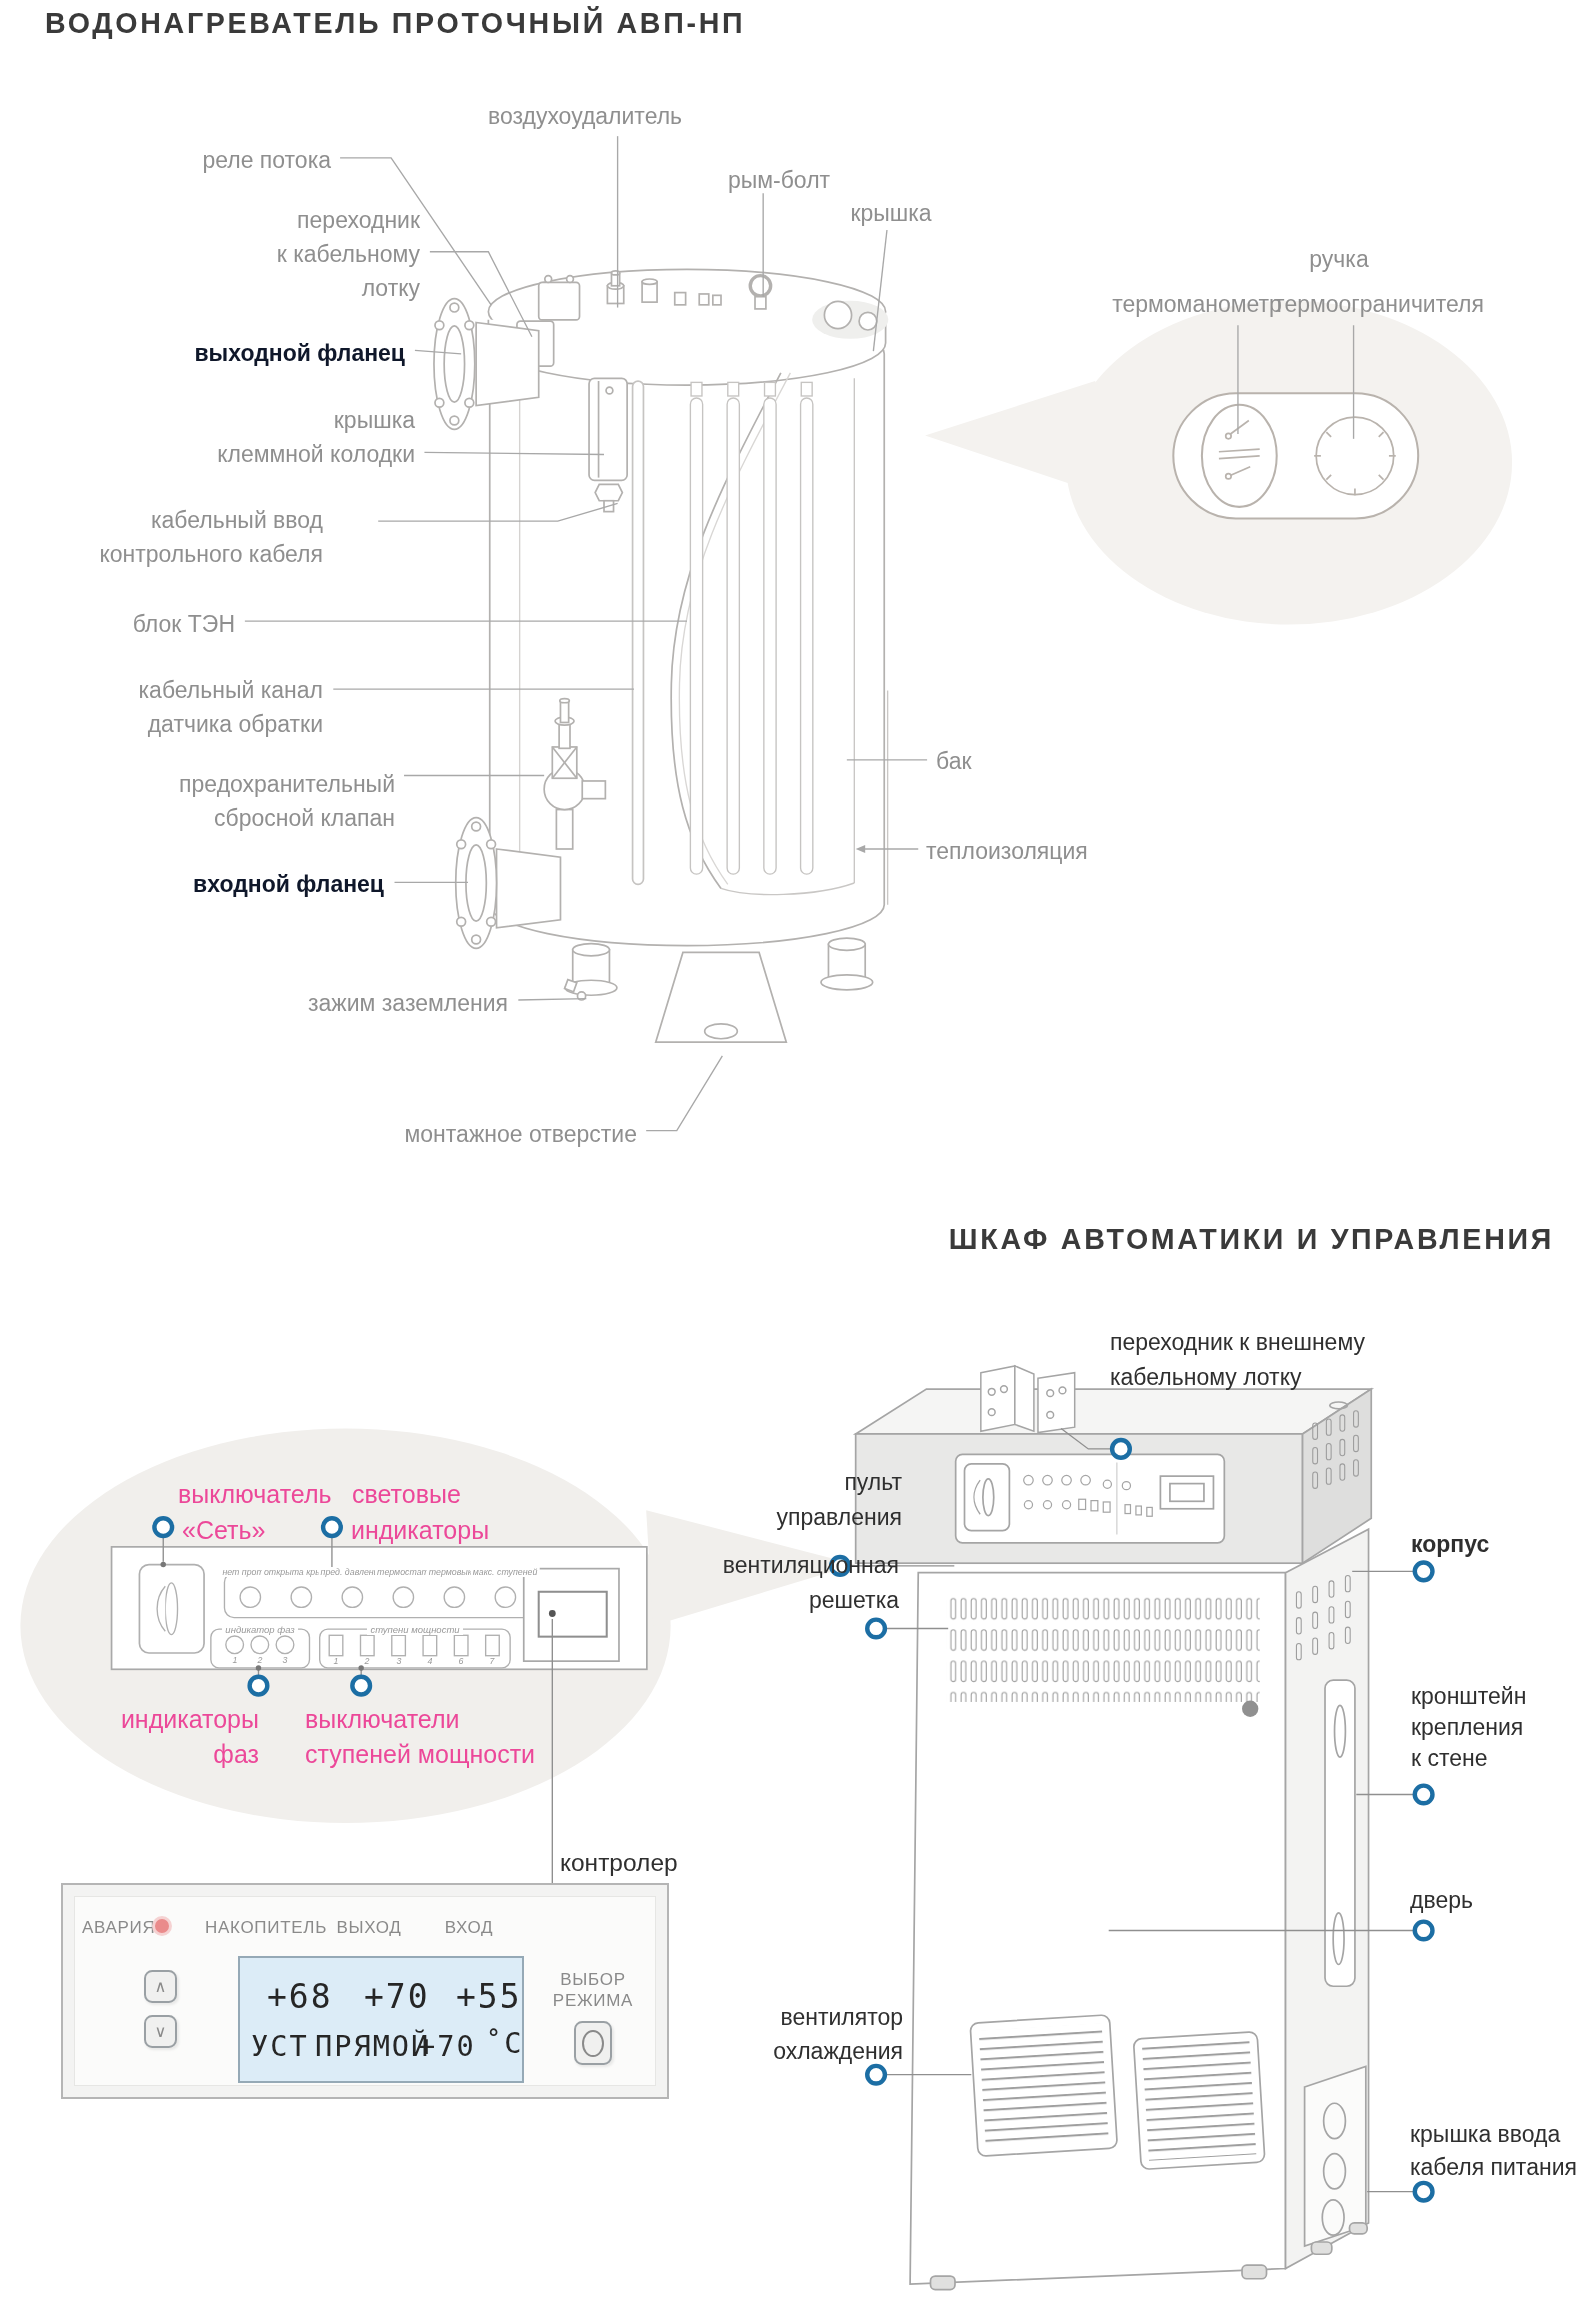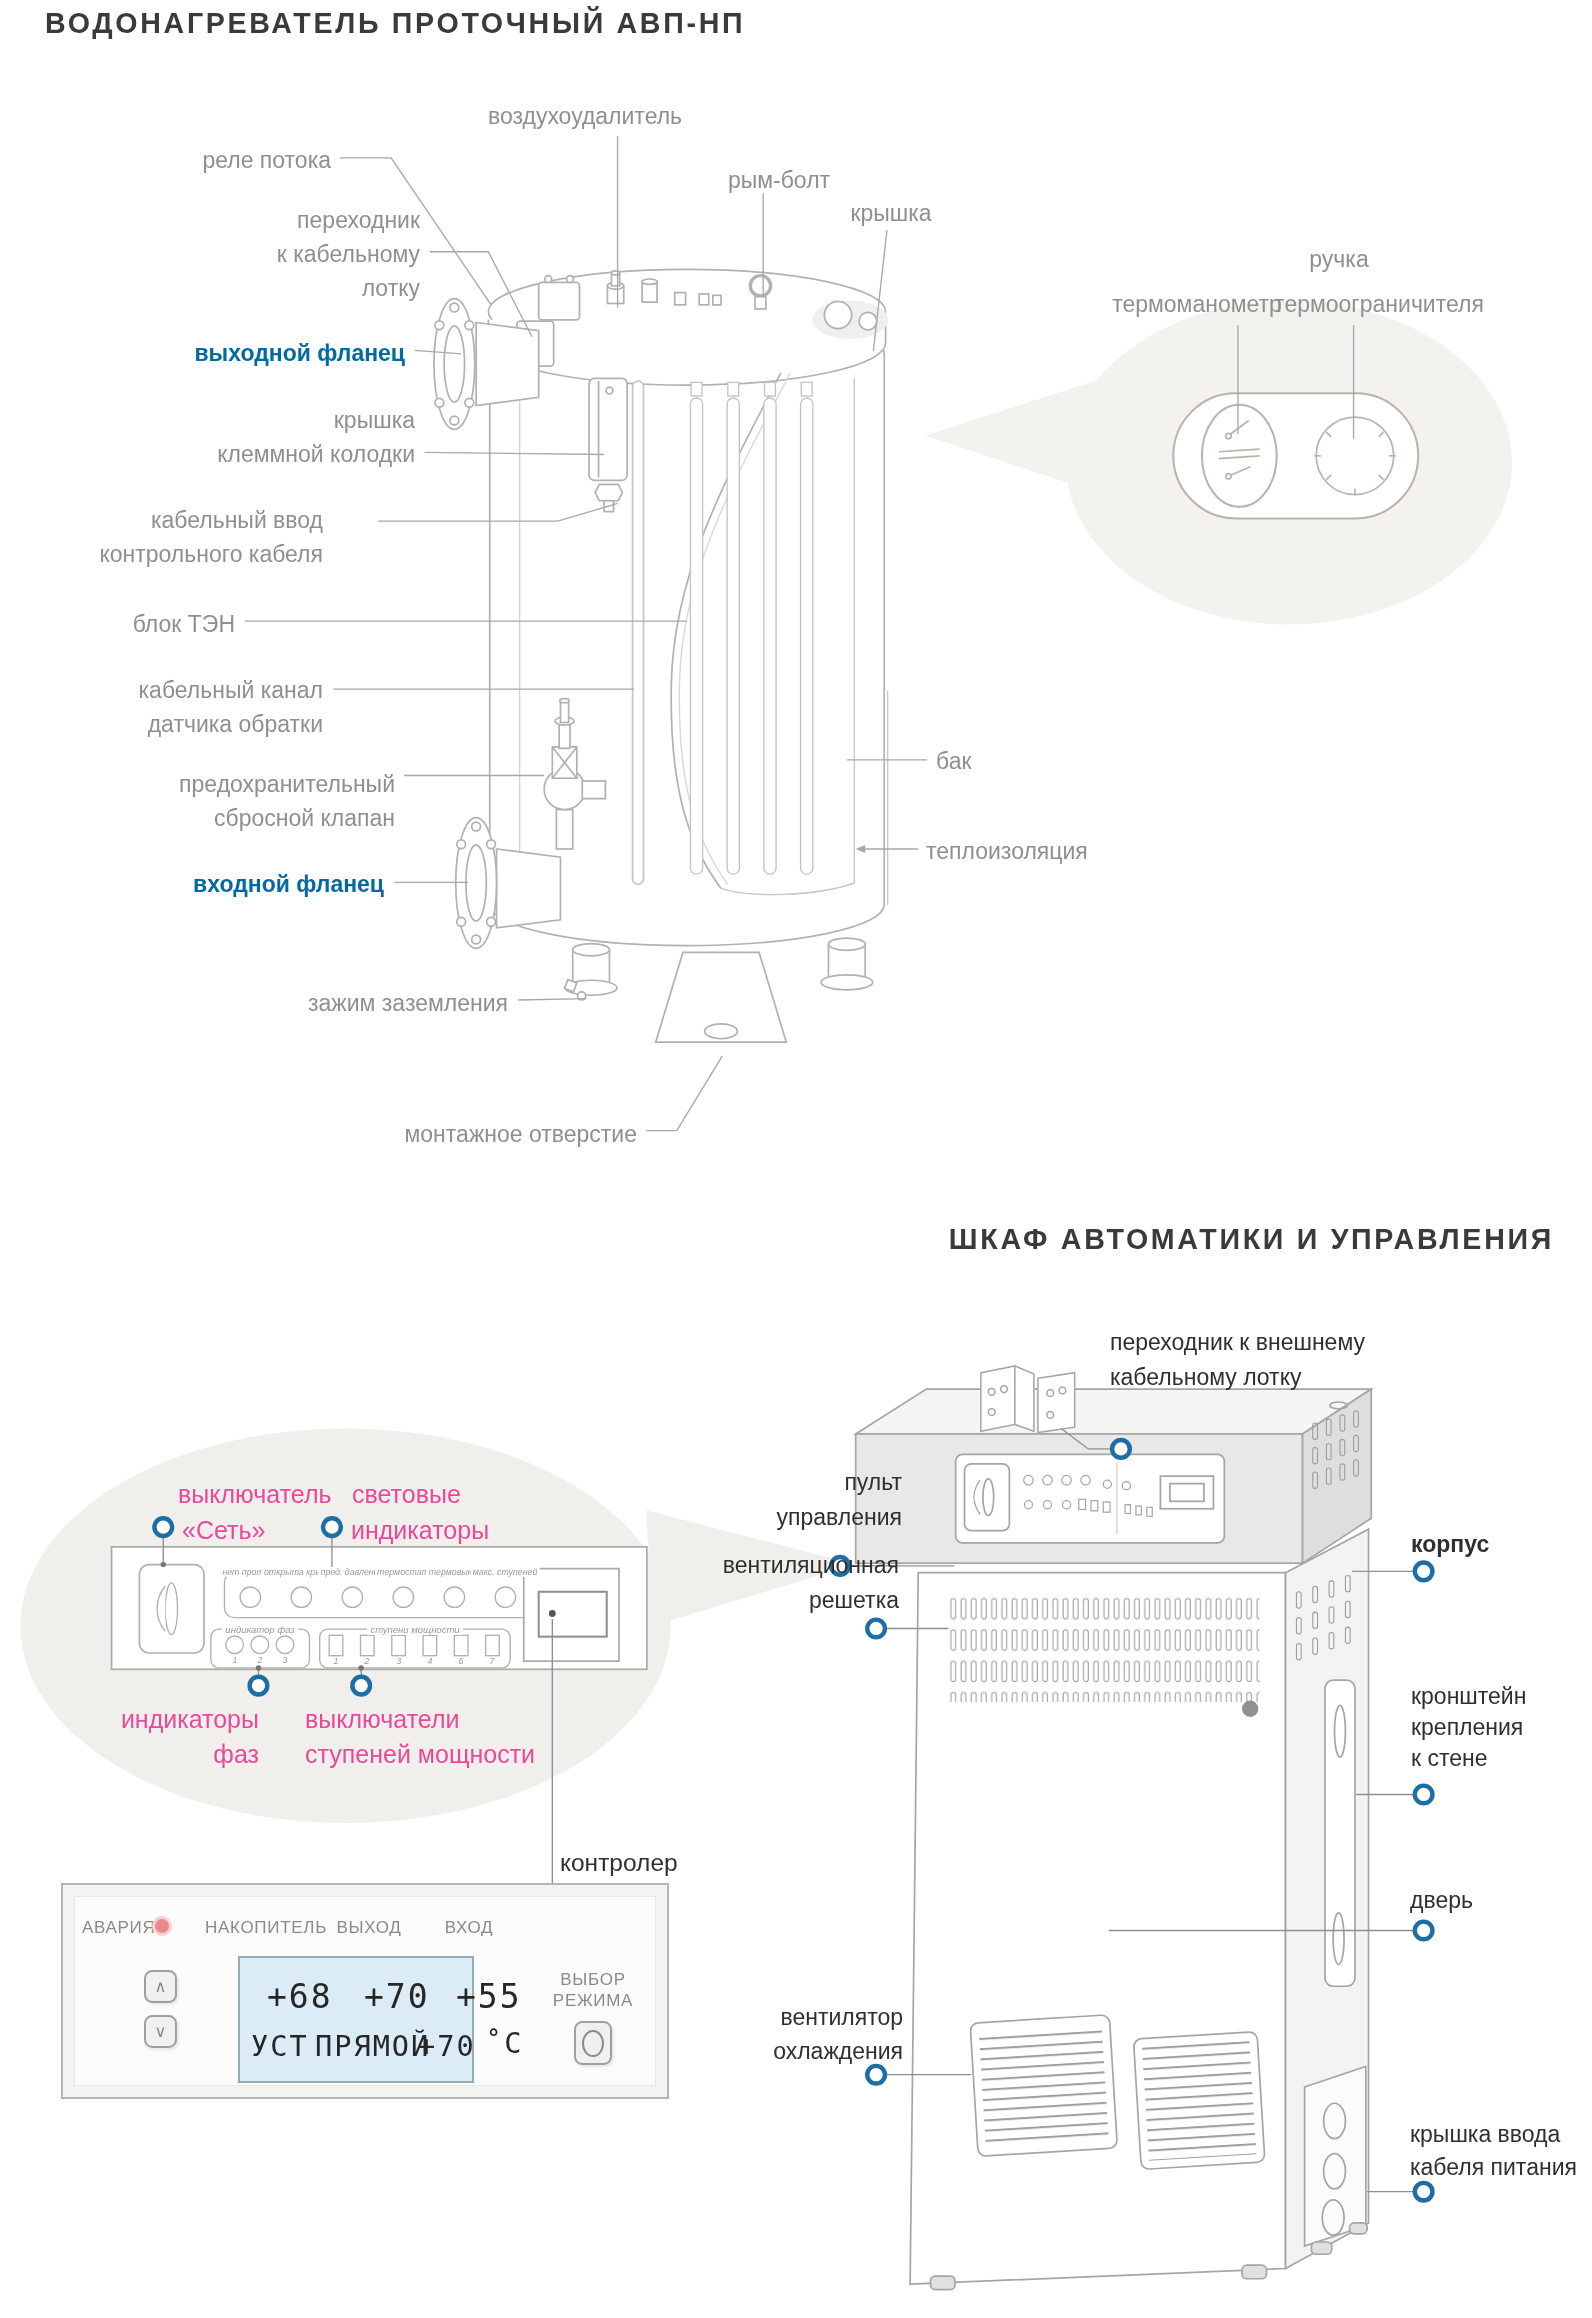--- a/index.html
+++ b/index.html
@@ -2,39 +2,39 @@
 <html style="font-size:11px"><head>
 <meta charset="utf-8">
 <style>
   html,body{margin:0;padding:0;background:#fff;}
   #page{position:relative;width:1593px;height:2319px;background:#fff;overflow:hidden;
         font-family:"Liberation Sans", sans-serif;}
   .abs{position:absolute;}
   svg{position:absolute;left:0;top:0;}
   .ttl{font-size:28.6px;font-weight:bold;letter-spacing:2.7px;color:#3a3a3a;white-space:nowrap;}
   .lbl1{color:#8f8f8f;font-size:23px;line-height:34px;white-space:nowrap;}
-  .b1{color:#0369a1;font-weight:bold;}
+  .b1{color:#0f172a;font-weight:bold;}
   .lbl2{color:#2f2f2f;font-size:23px;line-height:31px;white-space:nowrap;}
   .bub{color:#ec4899;font-size:25px;line-height:35px;white-space:nowrap;}
   .r{text-align:right;}
   .c{transform:translateX(-50%);text-align:center;}
   .tiny{position:absolute;transform:translateX(-50%);font-style:italic;font-size:8.8px;
         color:#9a9a9a;background:#fff;padding:0 2px;white-space:nowrap;}
   .num{position:absolute;transform:translateX(-50%);font-style:italic;font-size:8.8px;color:#9a9a9a;}
   .grpcap{position:absolute;transform:translateX(-50%);font-style:italic;font-size:9.5px;
         color:#9a9a9a;background:#fff;padding:0 3.4px;white-space:nowrap;}
   
   .ctrl{position:absolute;left:61px;top:1883px;width:608px;height:216px;background:#f3f3f2;
         border:2px solid #b5b5b5;box-sizing:border-box;}
   .ctrl-inner{position:absolute;left:11px;top:11px;right:11px;bottom:11px;background:#fbfbfa;
         border:0.7px solid #e6e6e4;}
   .clbl{position:absolute;font-size:17px;color:#8a8a8a;letter-spacing:0.7px;white-space:nowrap;}
   .led{position:absolute;left:152px;top:1916px;width:20.4px;height:20.4px;border-radius:50%;
        background:#ea8b8b;border:3.4px solid #f5d2d2;box-sizing:border-box;}
-  .disp{position:absolute;left:238px;top:1956px;width:236px;height:127px;background:#dcecf7;
+  .disp{position:absolute;left:238px;top:1956px;width:286px;height:127px;background:#dcecf7;
         border:2px solid #95a9b6;box-sizing:border-box;
         font-family:"DejaVu Sans Mono", monospace;color:#262626;}
   .dv{position:absolute;letter-spacing:2px;white-space:nowrap;}
   .btn{position:absolute;width:33px;height:33px;border:2px solid #9aa0a4;border-radius:8.2px;
        background:#f0f0ef;box-sizing:border-box;color:#8a8a8a;font-size:16.3px;
        display:flex;align-items:center;justify-content:center;box-shadow:1.4px 2px 2.7px rgba(0,0,0,.08);}
   .mbtn{position:absolute;left:574px;top:2021px;width:38px;height:44px;border:2px solid #9aa0a4;
         border-radius:8.2px;background:#f0f0ef;box-sizing:border-box;
         display:flex;align-items:center;justify-content:center;box-shadow:1.4px 2px 2.7px rgba(0,0,0,.08);}
   .mbtn span{display:block;width:17.7px;height:23px;border:2px solid #8a8a8a;border-radius:50%;}

